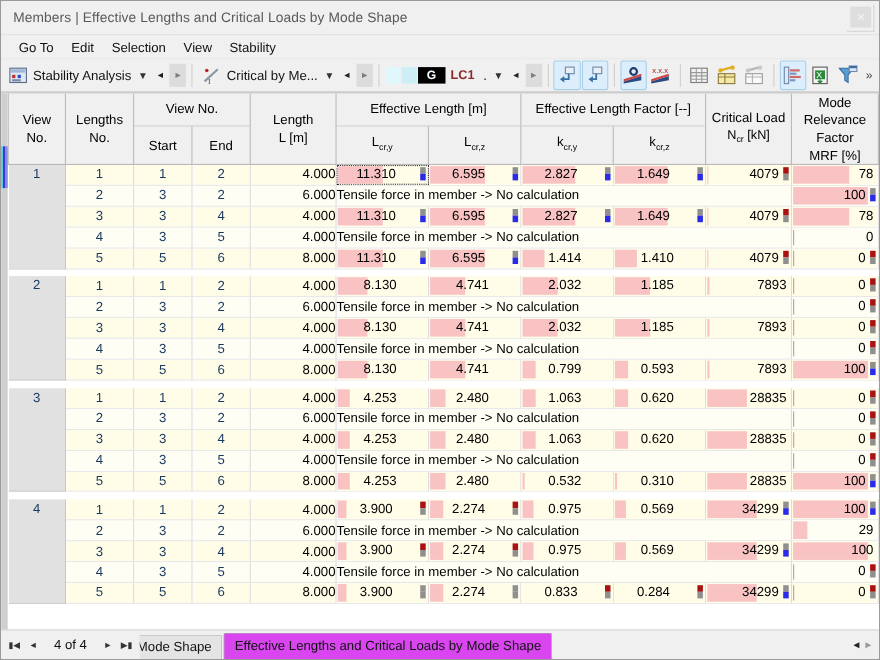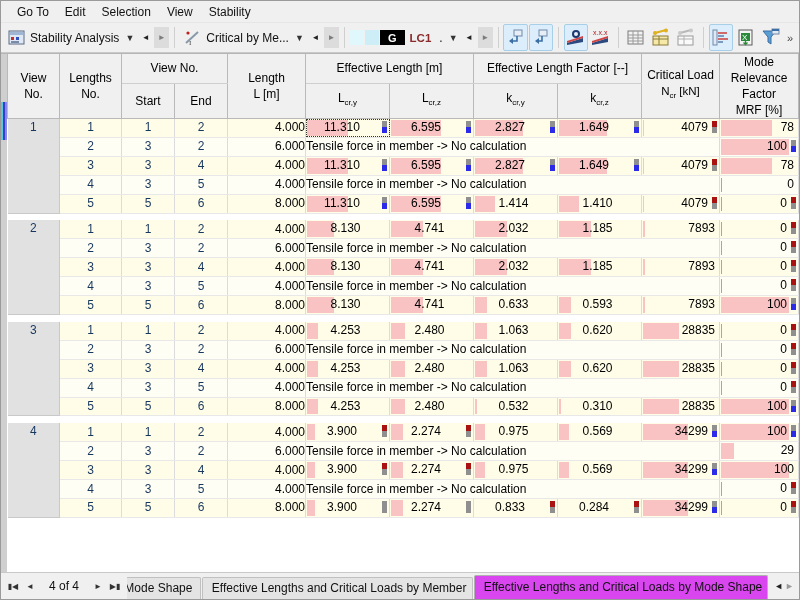--- a/index.html
+++ b/index.html
@@ -109,20 +109,25 @@
   .tab.clipped{margin-left:-52px;}
   .tabnav{display:flex;align-items:center;gap:2px;padding:0 5px;}
   .tabnav .a{font-size:9px;color:#222;}
   .tabnav .b{font-size:9px;color:#9a9a9a;}
 </style>
 </head>
 <body>
 
 <div id="app">
 
+  <div class="titlebar">
+    <div class="title">Members | Effective Lengths and Critical Loads by Mode Shape</div>
+    <div class="winframe"></div>
+    <div class="winbtn">✕</div>
+  </div>
 
   <div class="menubar">
     <div class="mi">Go To</div>
     <div class="mi">Edit</div>
     <div class="mi">Selection</div>
     <div class="mi">View</div>
     <div class="mi">Stability</div>
   </div>
 
   <div class="toolbar">
@@ -611,21 +616,21 @@
               <td class="barcell">
                 <span class="bar" style="width:calc(44% - 10px)"></span>
                 <span class="barval c" style="right:4px">8.130</span>
               </td>
               <td class="barcell">
                 <span class="bar" style="width:calc(51% - 10px)"></span>
                 <span class="barval c" style="right:4px">4.741</span>
               </td>
               <td class="barcell">
                 <span class="bar" style="width:calc(26% - 10px)"></span>
-                <span class="barval c" style="right:4px">0.633</span>
+                <span class="barval c" style="right:4px">0.799</span>
               </td>
               <td class="barcell">
                 <span class="bar" style="width:calc(26% - 10px)"></span>
                 <span class="barval c" style="right:4px">0.593</span>
               </td>
               <td class="barcell">
                 <span class="bar" style="width:calc(16% - 10px)"></span>
                 <span class="barval" style="right:4px">7893</span>
               </td>
               <td class="barcell">
@@ -956,21 +961,20 @@
   <div class="statusbar">
     <div class="pager">
       <div class="pgbtn">▮◀</div>
       <div class="pgbtn">◄</div>
       <div class="pgtxt">4 of 4</div>
       <div class="pgbtn">►</div>
       <div class="pgbtn">▶▮</div>
     </div>
     <div class="tabs">
       <div class="tab clipped">...rs by Mode Shape</div>
-      <div class="tab">Effective Lengths and Critical Loads by Member</div>
       <div class="tab active">Effective Lengths and Critical Loads by Mode Shape</div>
     </div>
     <div class="tabnav">
       <span class="a">◄</span>
       <span class="b">►</span>
     </div>
   </div>
 </div>
 
 </body></html>

